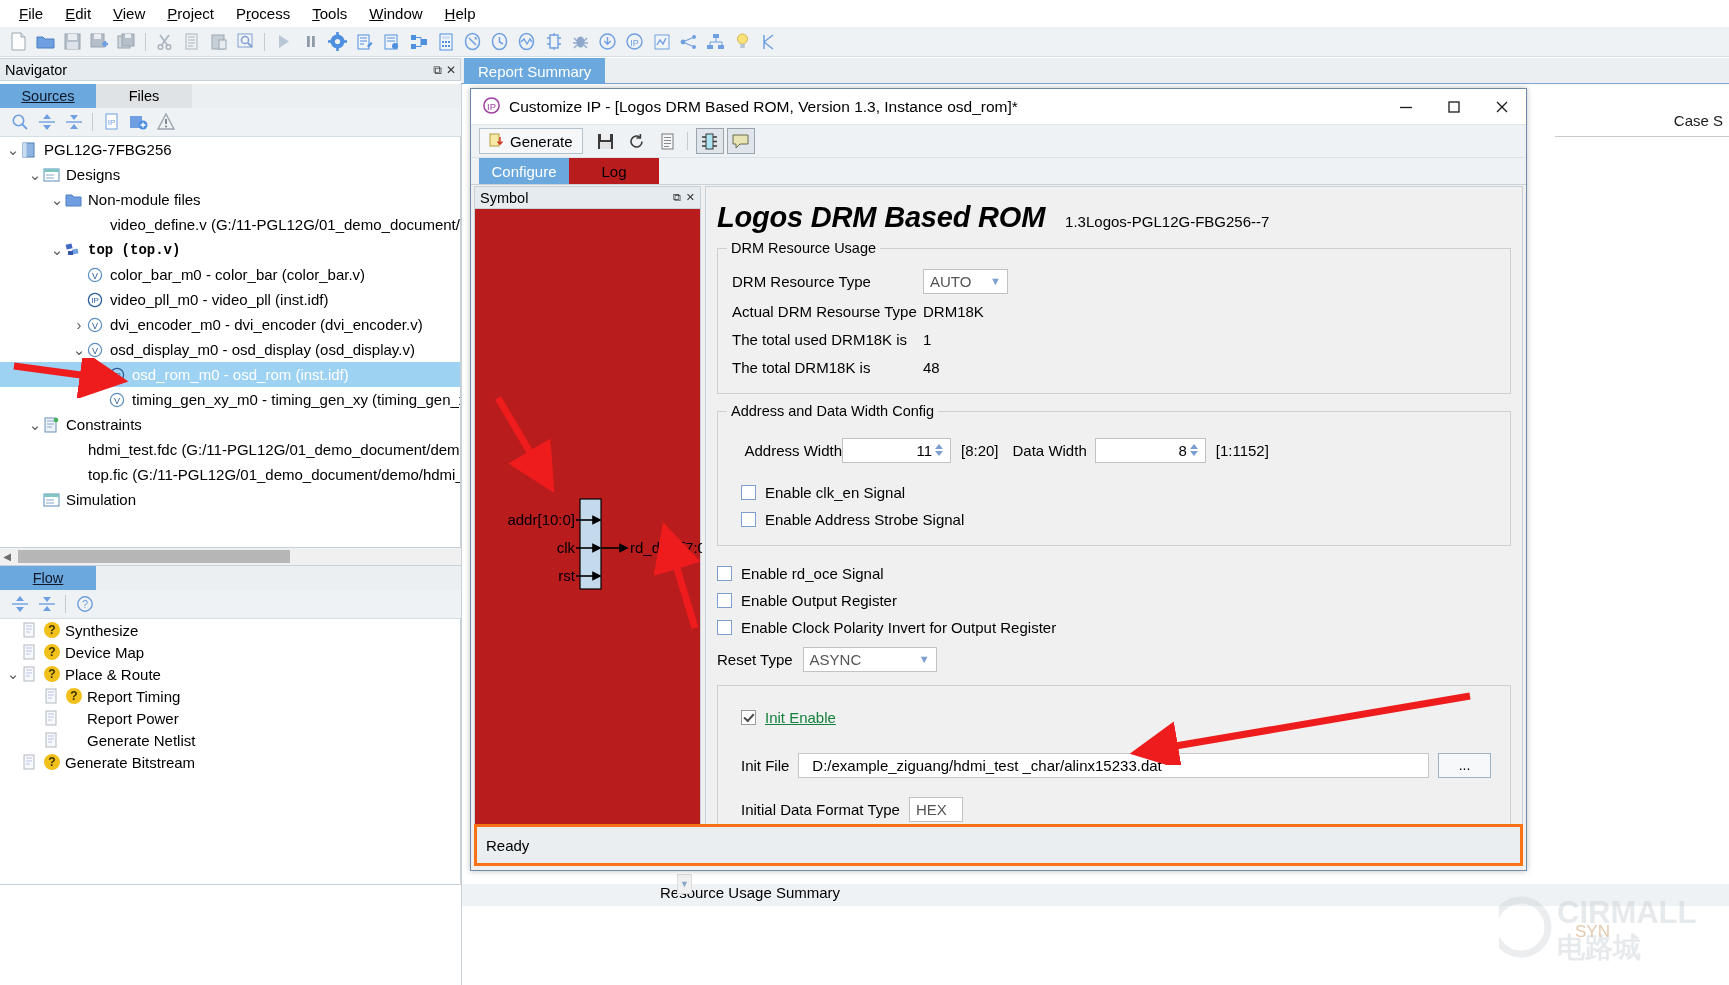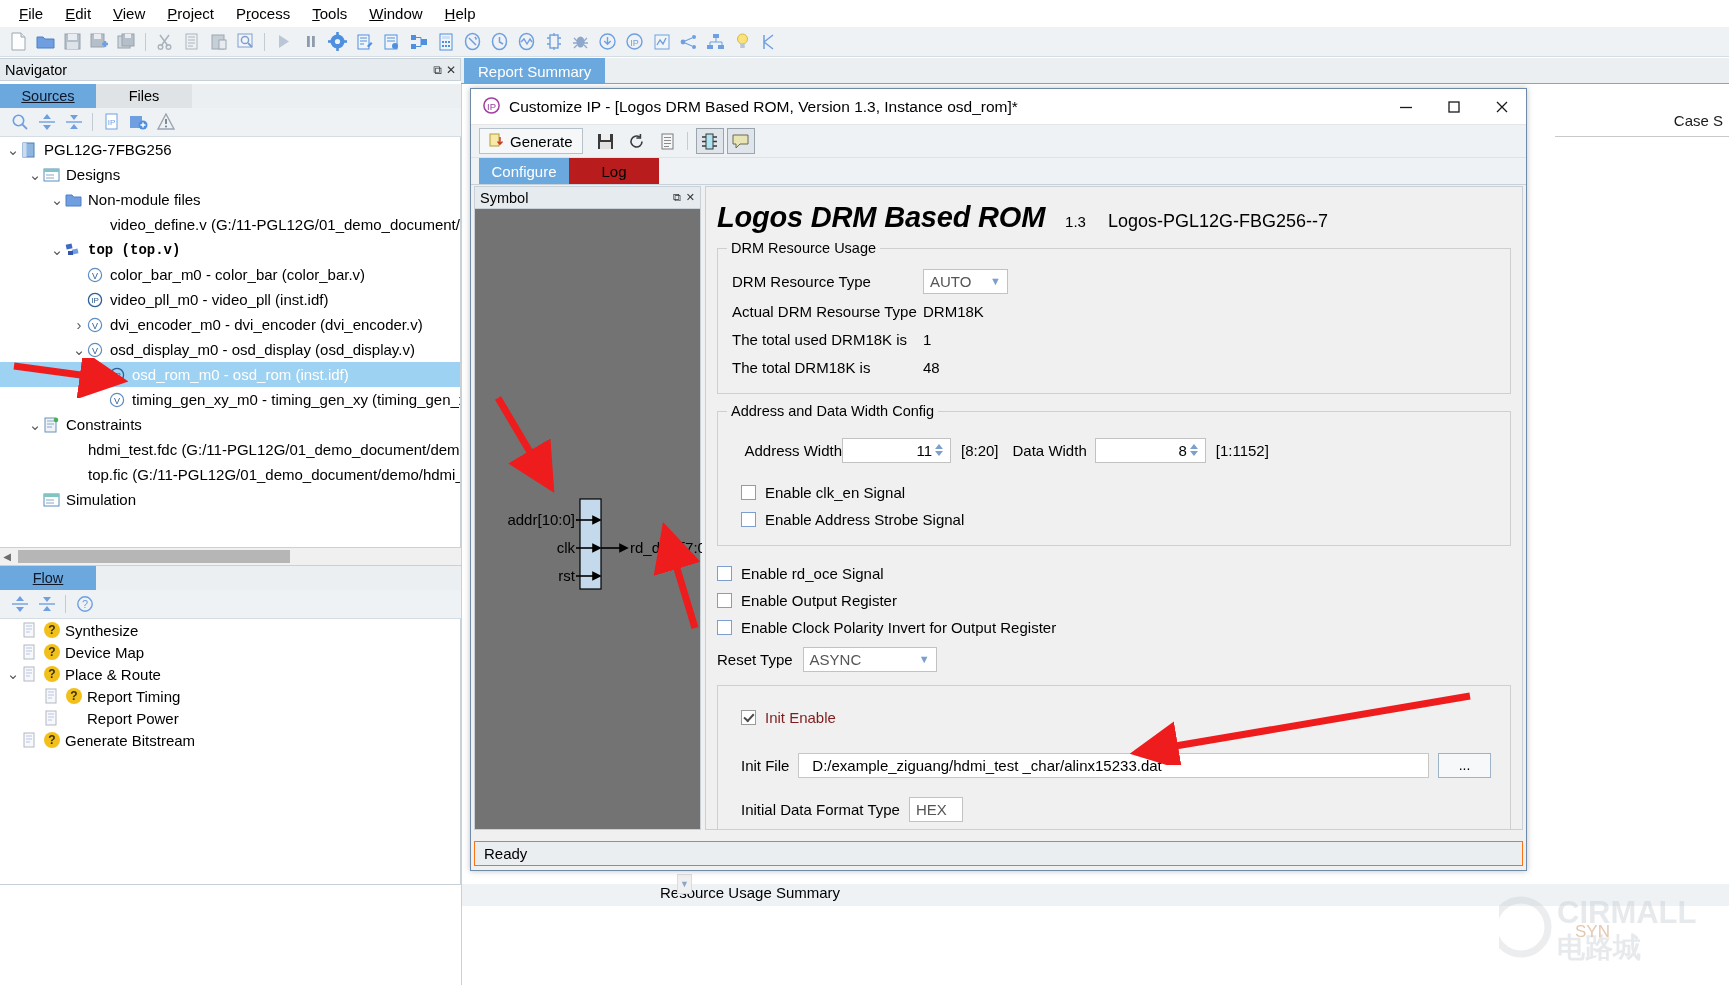--- a/index.html
+++ b/index.html
@@ -156,34 +156,34 @@
   
   .sym-pane {
     position:absolute; left:3px; top:0; width:227px; bottom:40px;
     background:#fff; border:1px solid #c8d1d8;
   }
   .sym-header {
     height:22px; background:#e6ebef; border-bottom:1px solid #c8d1d8;
     display:flex; align-items:center; padding:0 5px; font-size:14.5px;
   }
   .sym-header .dockbtns { margin-left:auto; display:flex; gap:5px; font-size:11px; color:#333; }
-  .sym-canvas { position:absolute; left:0; top:22px; right:0; bottom:0; background:#737373; }
+  .sym-canvas { position:absolute; left:0; top:22px; right:0; bottom:0; background:#b91c1c; }
 
   
   .cfg-pane {
     position:absolute; left:234px; top:0; right:3px; bottom:40px;
     background:#f0f0f0; border:1px solid #c8d1d8; overflow:hidden;
   }
   .ip-title-row { display:flex; align-items:baseline; padding:14px 0 4px 11px; }
   .ip-title {
     font-family:"Liberation Sans", sans-serif; font-style:italic; font-weight:bold;
     font-size:29px; letter-spacing:-0.2px;
   }
   .ip-ver { font-size:15px; margin-left:20px; }
-  .ip-dev { font-size:18px; margin-left:22px; }
+  .ip-dev { font-size:15px; }
 
   .gbox {
     position:relative; margin:10px 11px 0 11px; border:1px solid #cfcfcf; padding:14px 14px 12px 14px;
   }
   .gbox > .legend {
     position:absolute; top:-9px; left:9px; background:#f0f0f0; padding:0 4px; font-size:14.5px;
   }
   .frow { display:flex; align-items:center; height:28px; font-size:15px; }
   .flbl { font-size:15px; }
 
@@ -207,34 +207,34 @@
   .cbrow { display:flex; align-items:center; height:27px; font-size:15px; }
   .cbox {
     width:15px; height:15px; border:1px solid #7c9fd0; background:#fff;
     margin-right:9px; flex:0 0 15px; display:flex; align-items:center; justify-content:center;
   }
   .cbox.checked { border-color:#9b9b9b; }
   .cbox.checked::after {
     content:""; width:4px; height:8px; border:solid #4a4a4a; border-width:0 2px 2px 0;
     transform:rotate(42deg) translate(-1px,-1px);
   }
-  .cb-dis { color:#7f1d1d; }
+  .cb-dis { color:#15803d;text-decoration:underline; }
 
   .textin {
     height:25px; border:1px solid #c7c7c7; background:#fff; display:flex;
     align-items:center; padding:0 13px; font-size:15px; color:#000;
   }
   .browse-btn {
     width:53px; height:25px; border:1px solid #9fb3c6; background:#f6f8fa;
     display:flex; align-items:center; justify-content:center; font-size:14px;
   }
 
   .statusbar {
-    position:absolute; left:3px; right:3px; bottom:4px; height:25px;
-    background:#eaeef1; border:1px solid #f97316;
+    position:absolute; left:3px; right:3px; bottom:4px; height:42px;
+    background:#eaeef1; border:3px solid #f97316;
     display:flex; align-items:center; padding-left:9px; font-size:15px;
   }
 
   
   .anno { position:absolute; pointer-events:none; }
 
   
   .wm { position:absolute; right:0; bottom:0; width:230px; height:110px; pointer-events:none; opacity:0.55; }
 
   
@@ -746,20 +746,31 @@
       <div class="trow" style="height: 22px; padding-left: 28px;">
         <span class="chev empty"></span>
         <span class="ticon">
           <svg width="17" height="16">
             <rect x="3" y="1" width="10" height="14" fill="#f7f8fa" stroke="#b2b8c0"></rect>
             <path d="M5 4 h6 M5 7 h6 M5 10 h4" stroke="#b9c2ea"></path>
           </svg>
         </span>
         <span class="q-badge empty"></span>
         <span class="tlabel">Report Power</span>
+      </div>
+      <div class="trow" style="height: 22px; padding-left: 28px;">
+        <span class="chev empty"></span>
+        <span class="ticon">
+          <svg width="17" height="16">
+            <rect x="3" y="1" width="10" height="14" fill="#f7f8fa" stroke="#b2b8c0"></rect>
+            <path d="M5 4 h6 M5 7 h6 M5 10 h4" stroke="#b9c2ea"></path>
+          </svg>
+        </span>
+        <span class="q-badge empty"></span>
+        <span class="tlabel">Generate Netlist</span>
       </div>
       <div class="trow" style="height: 22px; padding-left: 6px;">
         <span class="chev empty"></span>
         <span class="ticon">
           <svg width="17" height="16">
             <rect x="3" y="1" width="10" height="14" fill="#f7f8fa" stroke="#b2b8c0"></rect>
             <path d="M5 4 h6 M5 7 h6 M5 10 h4" stroke="#b9c2ea"></path>
           </svg>
         </span>
         <span class="q-badge">?</span>

